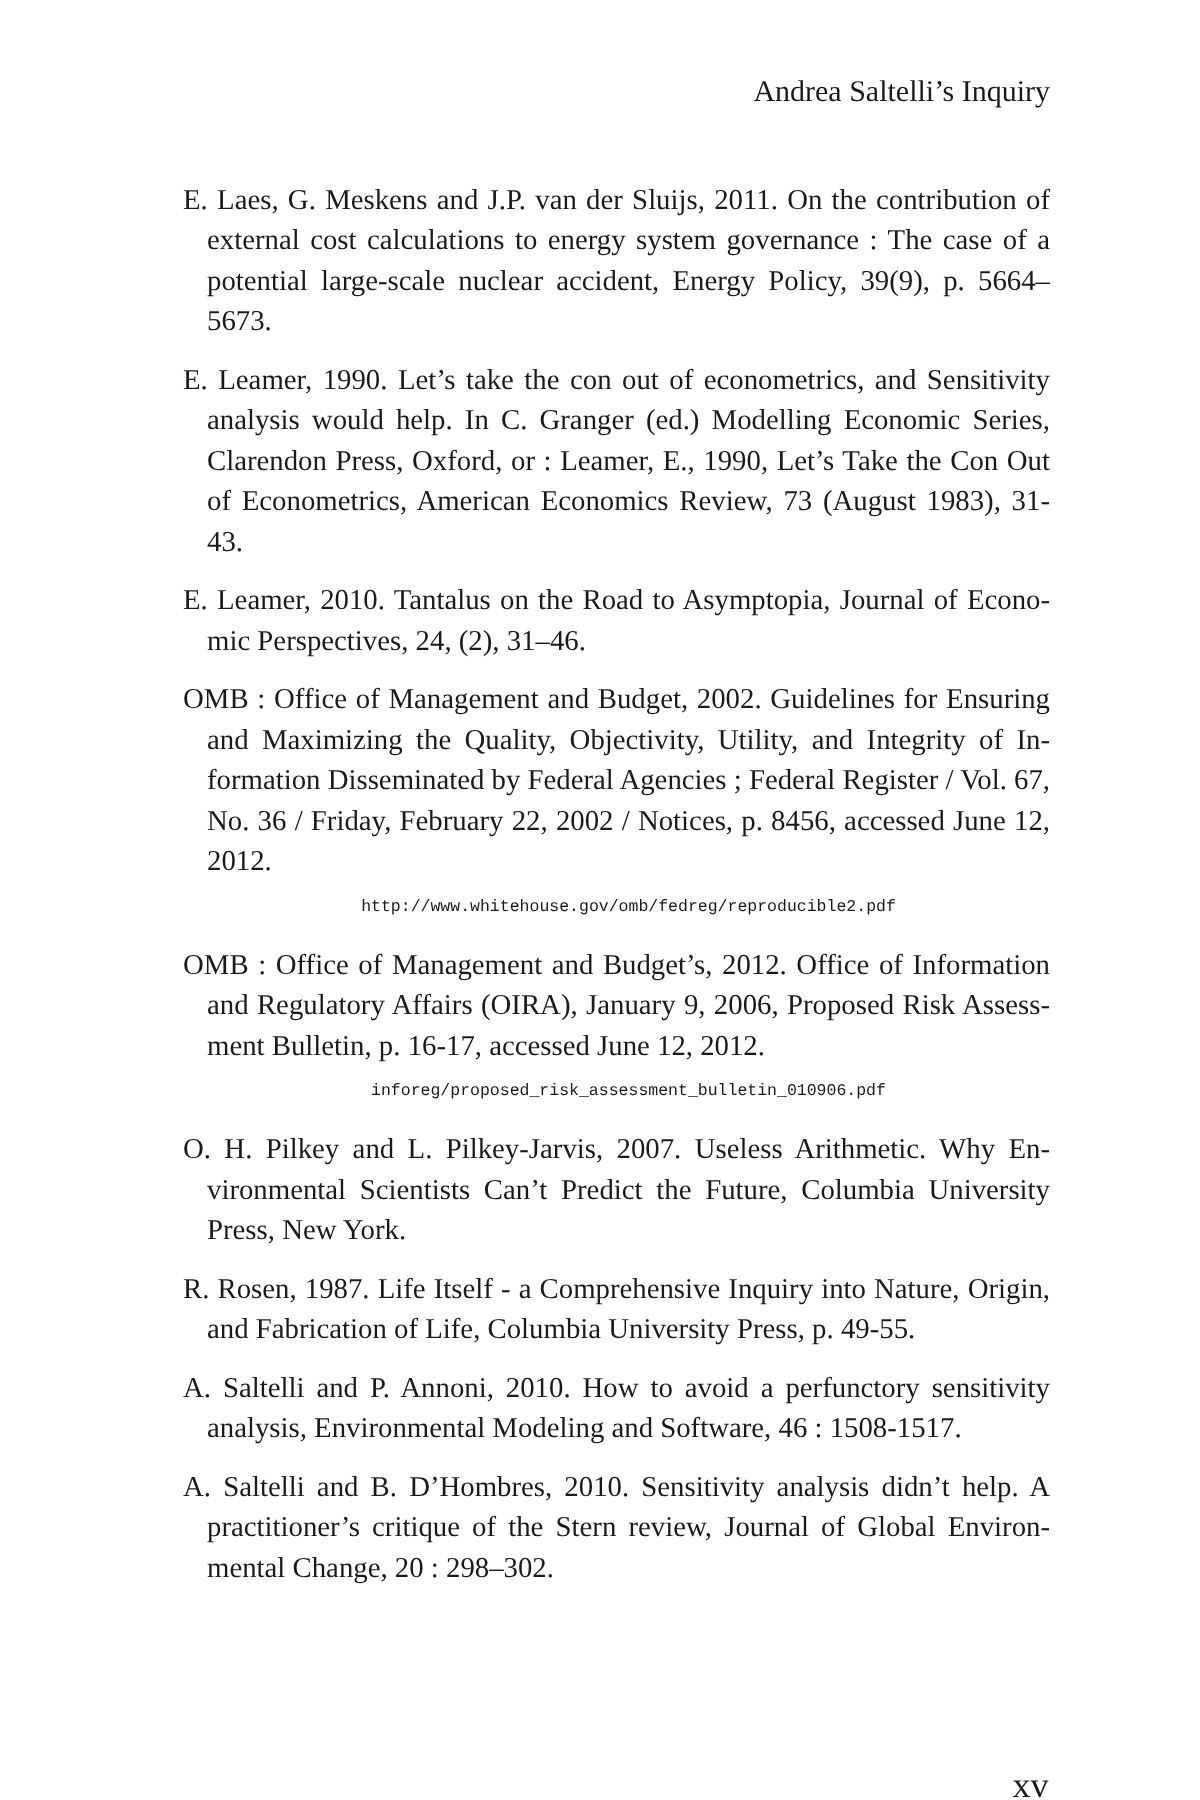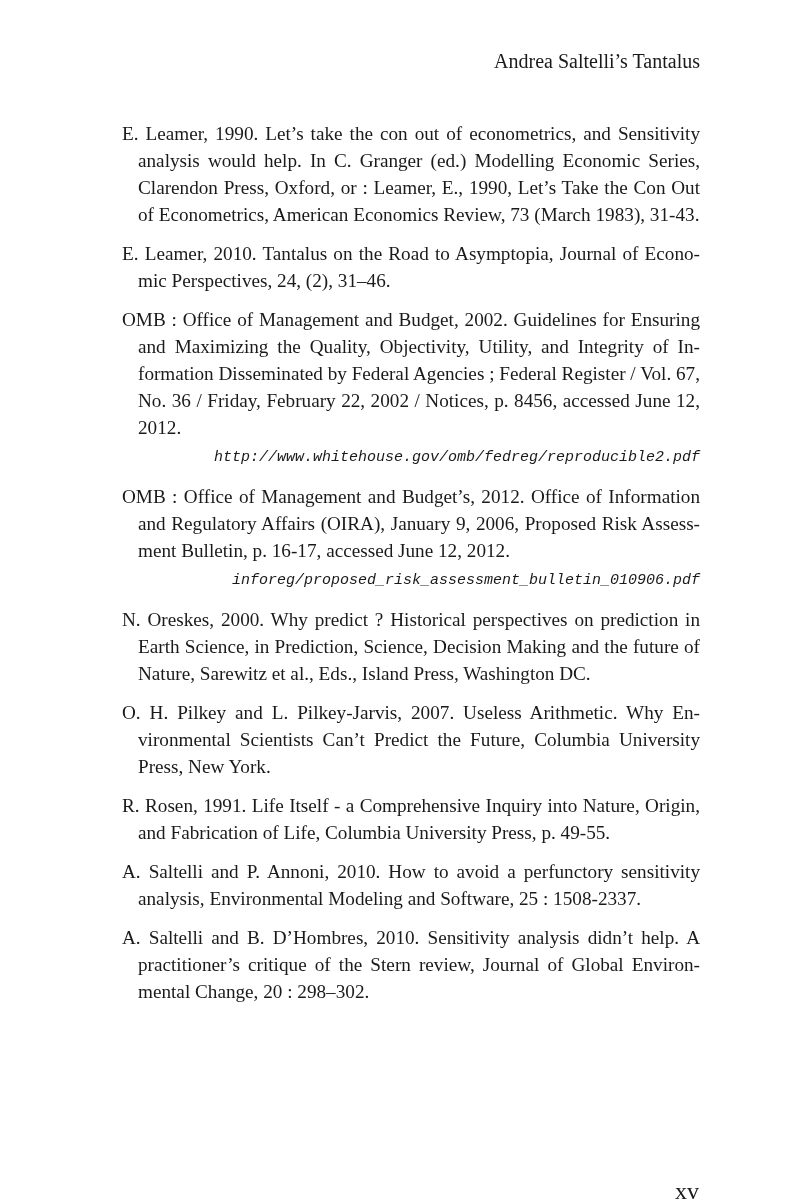--- a/index.html
+++ b/index.html
@@ -36,70 +36,69 @@
       text-align: justify;
       padding-left: 16px;
       text-indent: -16px;
       margin: 0 0 12px 0;
       hyphens: manual;
     }
     .ref .text { display: inline; }
     .url {
       display: block;
       font-family: "Liberation Mono", "DejaVu Sans Mono", monospace;
-      font-size: 15px;
+      font-size: 11px;
       line-height: 26px;
       text-indent: 0;
-      text-align: right;
+      text-align: center;
       margin-top: 4px;
       white-space: nowrap;
-      font-style: italic;
     }
     .url + .url { margin-top: 0; }
     .page-number {
       position: absolute;
       top: 1180px;
       right: 101px;
       font-size: 24px;
       line-height: 22px;
       margin-left: 31px;
     }
   </style>
 </head>
 <body>
 
 <div class="running-header">
-  <span class="it">Andrea Saltelli’s</span><span> Tantalus</span>
+  <span class="it">Andrea Saltelli’s</span><span> Inquiry</span>
 </div>
 
 <div class="refs">
   <p class="ref">
-    <span class="text">E. Leamer, 1990. Let’s take the con out of econometrics, and Sensitivity analysis would help. In C. Granger (ed.) Modelling Economic Series, Clarendon Press, Oxford, or : Leamer, E., 1990, Let’s Take the Con Out of Econometrics, American Economics Review, 73 (March 1983), 31-43.</span>
+    <span class="text">E. Laes, G. Meskens and J.P. van der Sluijs, 2011. On the contribu­tion of external cost calculations to energy system governance : The case of a potential large-scale nuclear accident, Energy Policy, 39(9), p. 5664–5673.</span>
+  </p>
+  <p class="ref">
+    <span class="text">E. Leamer, 1990. Let’s take the con out of econometrics, and Sensitivity analysis would help. In C. Granger (ed.) Modelling Economic Series, Clarendon Press, Oxford, or : Leamer, E., 1990, Let’s Take the Con Out of Econometrics, American Economics Review, 73 (August 1983), 31-43.</span>
   </p>
   <p class="ref">
     <span class="text">E. Leamer, 2010. Tantalus on the Road to Asymptopia, Journal of Econo­mic Perspectives, 24, (2), 31–46.</span>
   </p>
   <p class="ref">
     <span class="text">OMB : Office of Management and Budget, 2002. Guidelines for Ensuring and Maximizing the Quality, Objectivity, Utility, and Integrity of In­formation Disseminated by Federal Agencies ; Federal Register / Vol. 67, No. 36 / Friday, February 22, 2002 / Notices, p. 8456, accessed June 12, 2012.</span>
     <span class="url">http://www.whitehouse.gov/omb/fedreg/reproducible2.pdf</span>
   </p>
   <p class="ref">
     <span class="text">OMB : Office of Management and Budget’s, 2012. Office of Information and Regulatory Affairs (OIRA), January 9, 2006, Proposed Risk Assess­ment Bulletin, p. 16-17, accessed June 12, 2012.</span>
     <span class="url">inforeg/proposed_risk_assessment_bulletin_010906.pdf</span>
   </p>
   <p class="ref">
-    <span class="text">N. Oreskes, 2000. Why predict ? Historical perspectives on prediction in Earth Science, in Prediction, Science, Decision Making and the future of Nature, Sarewitz et al., Eds., Island Press, Washington DC.</span>
-  </p>
-  <p class="ref">
     <span class="text">O. H. Pilkey and L. Pilkey-Jarvis, 2007. Useless Arithmetic. Why En­vironmental Scientists Can’t Predict the Future, Columbia University Press, New York.</span>
   </p>
   <p class="ref">
-    <span class="text">R. Rosen, 1991. Life Itself - a Comprehensive Inquiry into Nature, Origin, and Fabrication of Life, Columbia University Press, p. 49-55.</span>
+    <span class="text">R. Rosen, 1987. Life Itself - a Comprehensive Inquiry into Nature, Origin, and Fabrication of Life, Columbia University Press, p. 49-55.</span>
   </p>
   <p class="ref">
-    <span class="text">A. Saltelli and P. Annoni, 2010. How to avoid a perfunctory sensitivity analysis, Environmental Modeling and Software, 25 : 1508-2337.</span>
+    <span class="text">A. Saltelli and P. Annoni, 2010. How to avoid a perfunctory sensitivity analysis, Environmental Modeling and Software, 46 : 1508-1517.</span>
   </p>
   <p class="ref">
     <span class="text">A. Saltelli and B. D’Hombres, 2010. Sensitivity analysis didn’t help. A practitioner’s critique of the Stern review, Journal of Global Environ­mental Change, 20 : 298–302.</span>
   </p>
 </div>
 
 <div class="page-number">xv</div>
 
 </body></html>

